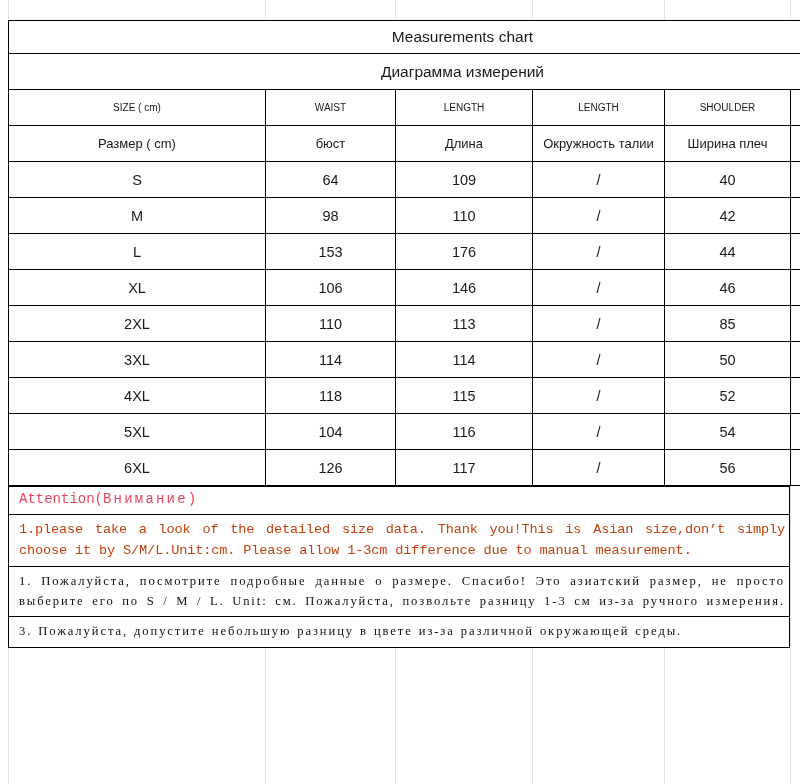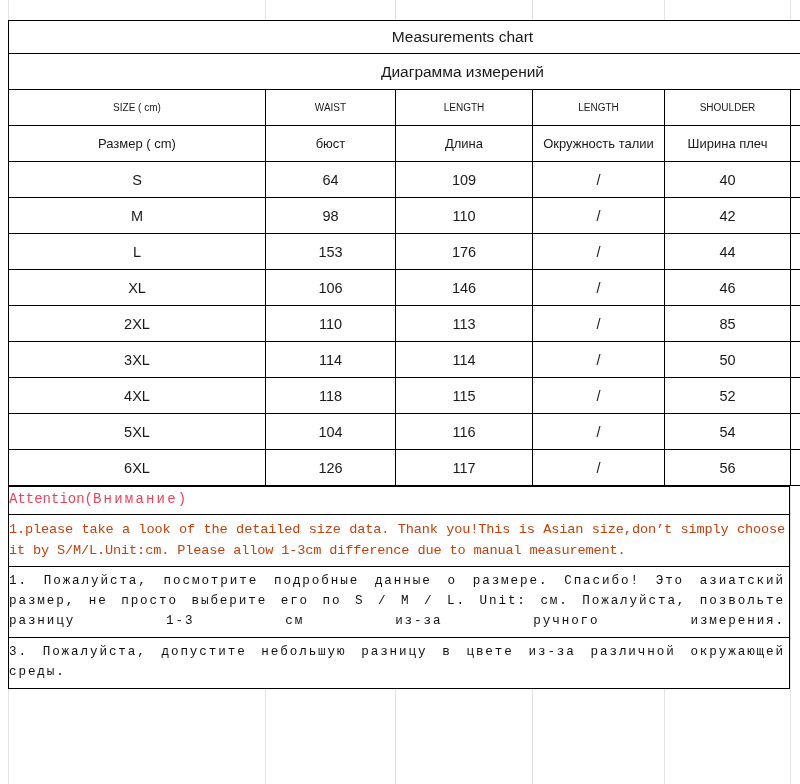--- a/index.html
+++ b/index.html
@@ -85,21 +85,21 @@
   
   table.notes {
     border-collapse: collapse;
     width: 782px;
     table-layout: fixed;
     background: #ffffff;
   }
   table.notes td {
     border: 1px solid #000000;
     border-top: none;
-    padding: 4px 4px 5px 0;
+    padding: 4px 4px 5px 10px;
     vertical-align: top;
   }
   table.notes tr:first-child td {
     border-top: 1px solid #000000;
   }
 
   .attention {
     color: #e8455c;
     font-family: "Liberation Mono", monospace;
     font-size: 14px;
@@ -114,21 +114,21 @@
     color: #c2410c;
     font-family: "Liberation Mono", monospace;
     font-size: 13.6px;
     line-height: 1.55;
     text-align: justify;
     letter-spacing: -0.15px;
   }
 
   .note-ru {
     color: #111111;
-    font-family: Liberation Mono, monospace;
+    font-family: Liberation Serif, serif;
     font-size: 12.6px;
     line-height: 1.62;
     text-align: justify;
     text-align-last: justify;
     letter-spacing: 1.9px;
     word-spacing: 1px;
   }
   .note-ru.last {
     text-align-last: left;
   }

